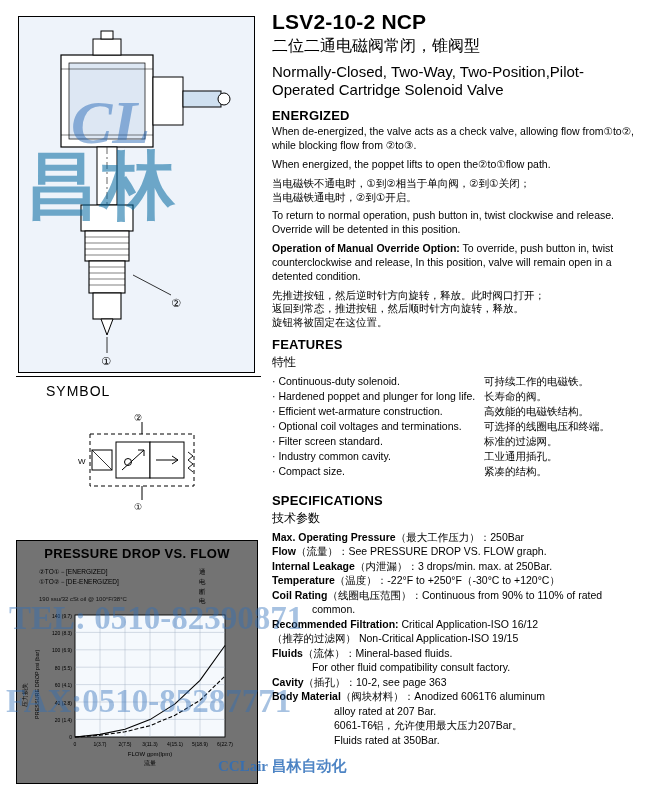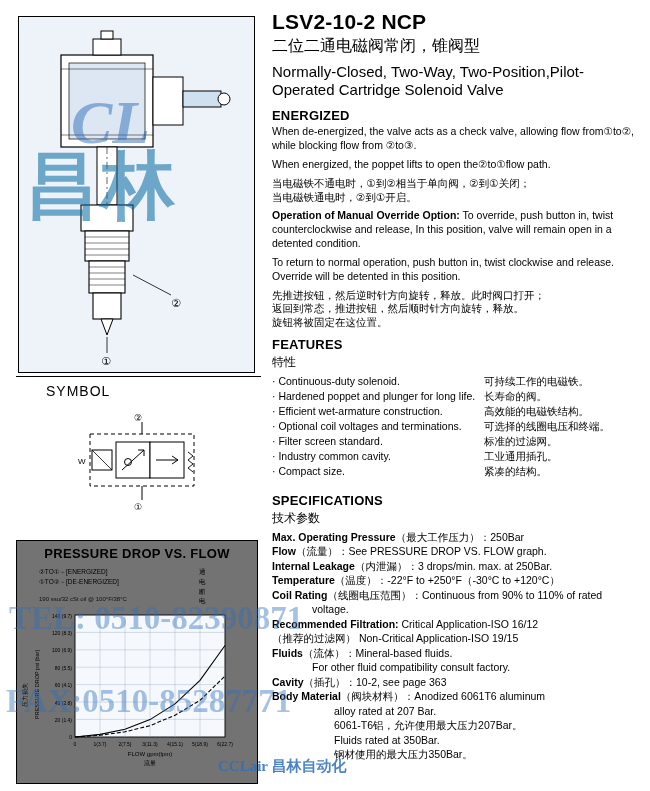--- a/index.html
+++ b/index.html
@@ -212,25 +212,25 @@
   <div class="right-col">
     <h1 class="model">LSV2-10-2 NCP</h1>
     <div class="cn-sub">二位二通电磁阀常闭，锥阀型</div>
     <div class="en-sub">Normally-Closed, Two-Way, Two-Position,Pilot-Operated Cartridge Solenoid Valve</div>
 
     <h2 class="sec">ENERGIZED</h2>
     <p class="body">When de-energized, the valve acts as a check valve, allowing flow from①to②, while blocking flow from ②to③.</p>
     <p class="body">When energized, the poppet lifts to open the②to①flow path.</p>
     <div class="cn-line">当电磁铁不通电时，①到②相当于单向阀，②到①关闭；</div>
     <div class="cn-line" style="margin-bottom:5px;">当电磁铁通电时，②到①开启。</div>
+    <p class="body">To return to normal operation, push button in, twist clockwise and release. Override will be detented in this position.</p>
     <p class="body">
       <b>Operation of Manual Override Option:</b>
       <span>To override, push button in, twist counterclockwise and release, In this position, valve will remain open in a detented condition.</span>
     </p>
-    <p class="body">To return to normal operation, push button in, twist clockwise and release. Override will be detented in this position.</p>
     <div class="cn-line">先推进按钮，然后逆时针方向旋转，释放。此时阀口打开；</div>
     <div class="cn-line">返回到常态，推进按钮，然后顺时针方向旋转，释放。</div>
     <div class="cn-line">旋钮将被固定在这位置。</div>
 
     <h2 class="sec" style="">FEATURES</h2>
     <div class="cn-sec">特性</div>
     <div>
       <div class="feat-row">
         <div class="feat-en">· Continuous-duty solenoid.</div>
         <div class="feat-cn">可持续工作的电磁铁。</div>
@@ -274,21 +274,21 @@
       <div class="spec-line">
         <b>Internal Leakage</b><span>（内泄漏）</span><span>：3 drops/min. max. at 250Bar.</span>
       </div>
       <div class="spec-line">
         <b>Temperature</b><span>（温度）</span><span>：-22°F to +250°F（-30°C to +120°C）</span>
       </div>
       <div class="spec-line">
         <b>Coil Rating</b><span>（线圈电压范围）</span><span>：Continuous from 90% to 110% of rated</span>
       </div>
       <div class="spec-line indent">
-        <span>voltage.</span>
+        <span>common.</span>
       </div>
       <div class="spec-line">
         <b>Recommended Filtration:</b> <span>Critical Application-ISO 16/12</span>
       </div>
       <div class="spec-line">
         <span>（推荐的过滤网）</span> <span>Non-Critical Application-ISO 19/15</span>
       </div>
       <div class="spec-line">
         <b>Fluids</b><span>（流体）</span><span>：Mineral-based fluids.</span>
       </div>
@@ -302,23 +302,20 @@
         <b>Body Material</b><span>（阀块材料）</span><span>：Anodized 6061T6 aluminum</span>
       </div>
       <div class="spec-line indent2">
         <span>alloy rated at 207 Bar.</span>
       </div>
       <div class="spec-line indent2">
         <span>6061-T6铝，允许使用最大压力207Bar。</span>
       </div>
       <div class="spec-line indent2">
         <span>Fluids rated at 350Bar.</span>
-      </div>
-      <div class="spec-line indent2">
-        <span>钢材使用的最大压力350Bar。</span>
       </div>
     </div>
   </div>
 
   <div class="wm-text wm-tel">TEL: 0510-82390871</div>
   <div class="wm-text wm-fax">FAX:0510-85287771</div>
   <div class="wm-text wm-foot">
     <span>CCLair</span>
     <span class="wm-foot-cn">昌林自动化</span>
   </div>

